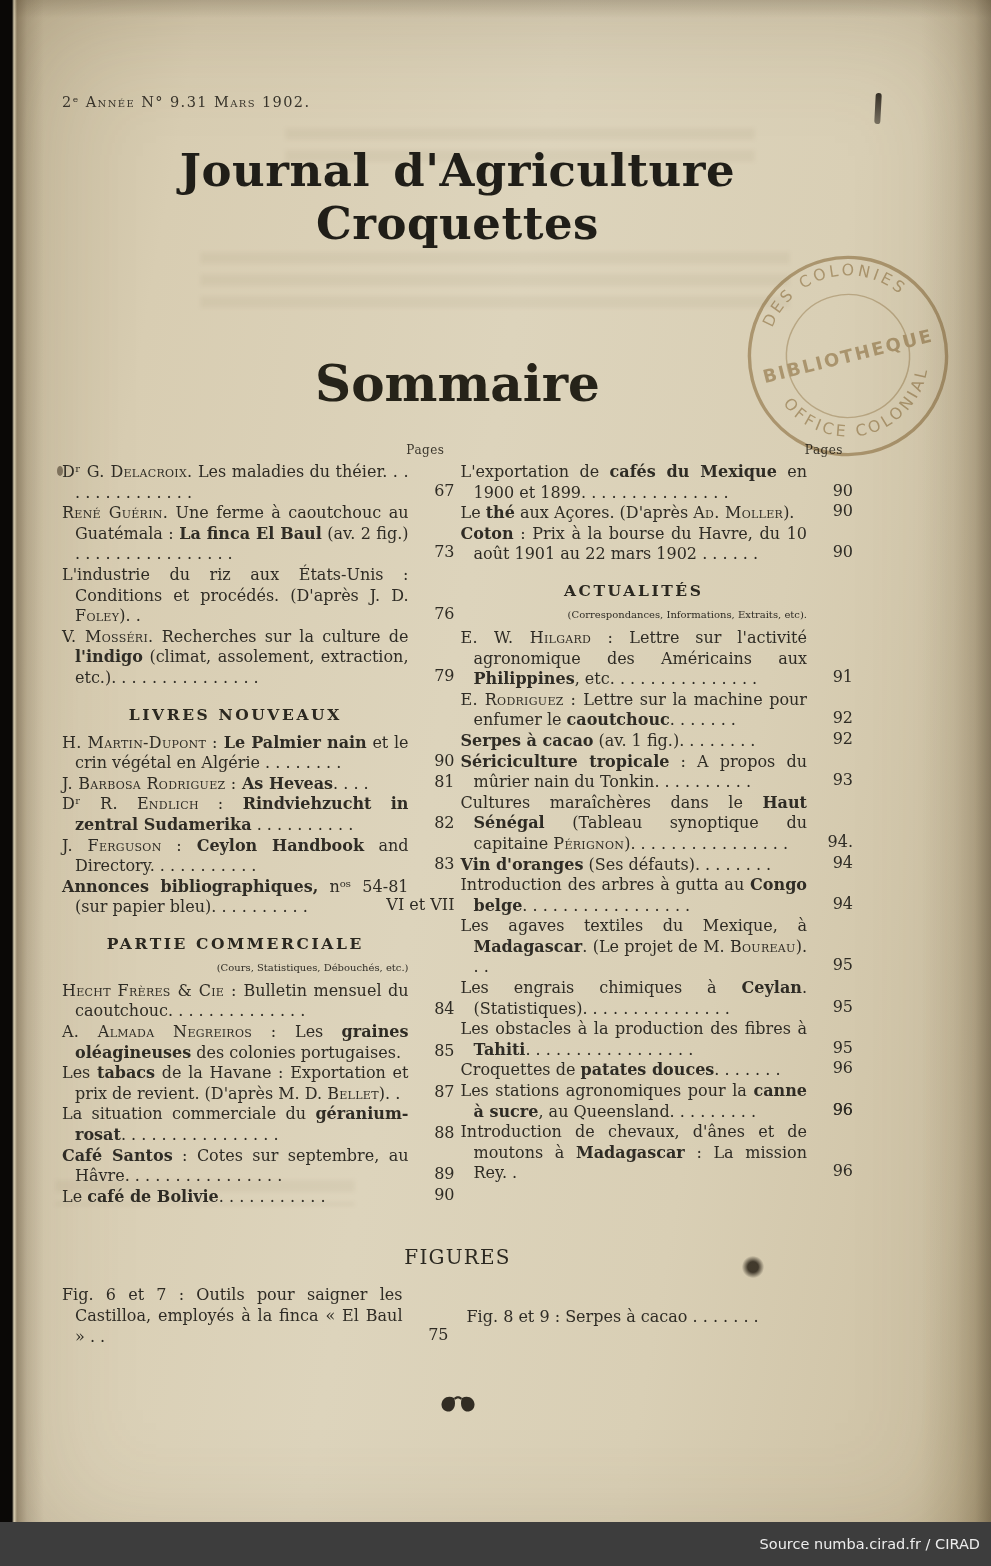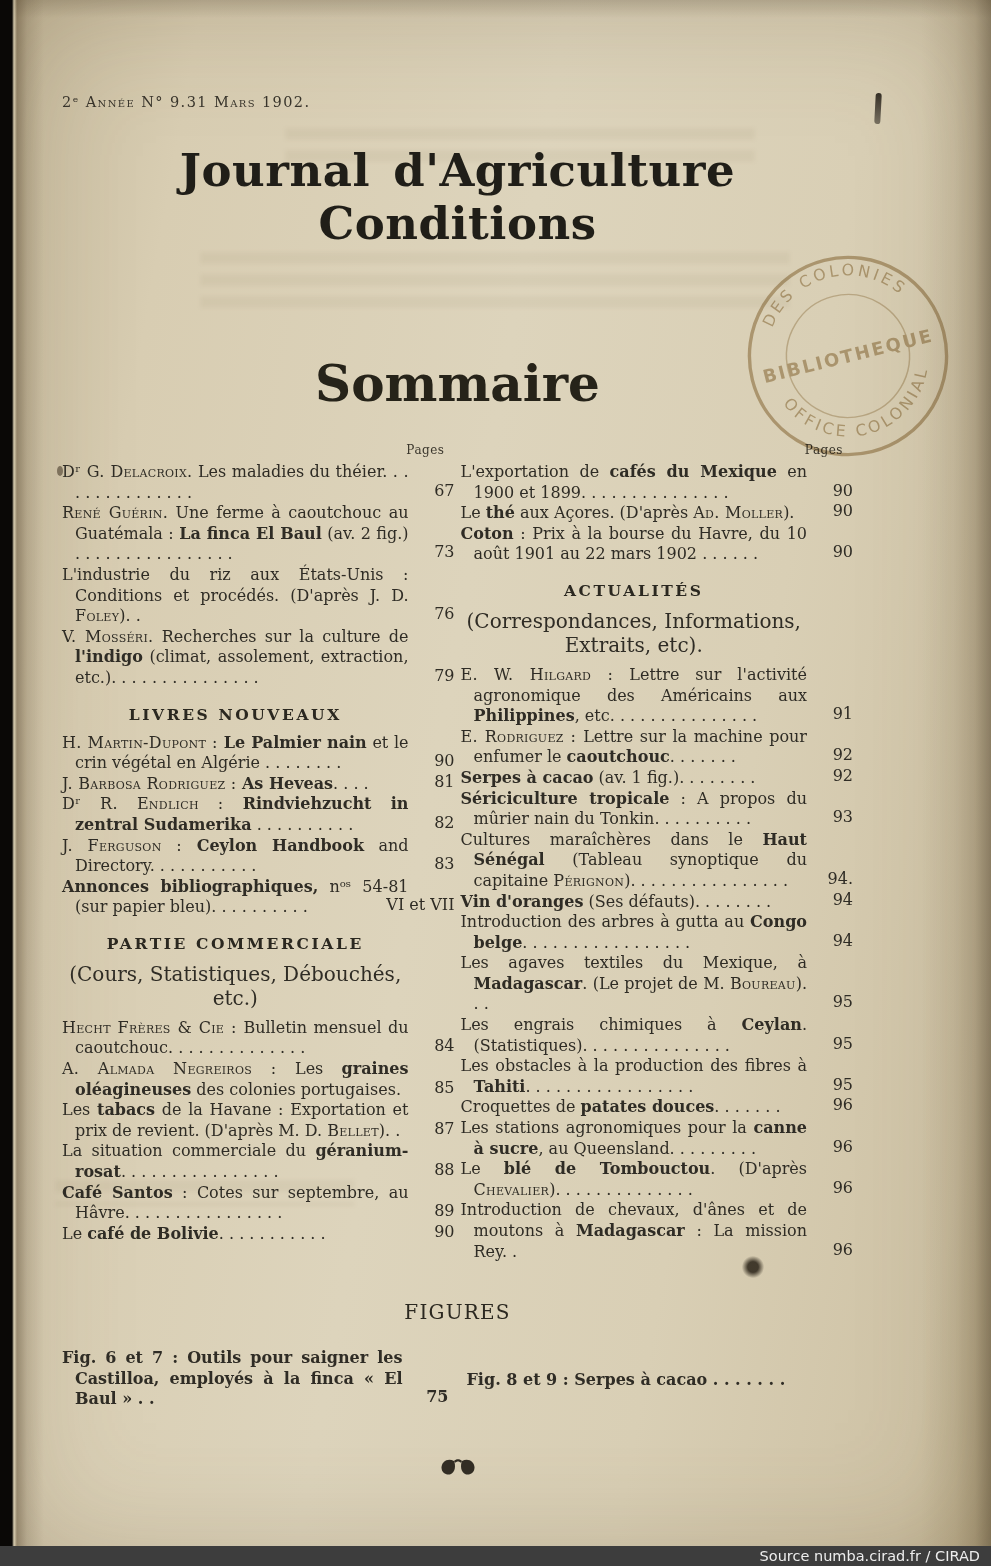--- a/index.html
+++ b/index.html
@@ -45,37 +45,37 @@
   .toc-grid{margin-top:30px;display:grid;grid-template-columns:1fr 1fr;column-gap:6px;}
   .pages-label{text-align:right;padding-right:10px;font-size:12px;letter-spacing:.5px;
     margin-bottom:5px;color:#3a362c;}
   .entry{position:relative;font-size:16px;line-height:20.6px;text-align:justify;
     padding-right:46px;padding-left:13px;text-indent:-13px;}
   .entry .b{font-weight:700;}
   .entry .sc{font-variant:small-caps;letter-spacing:.3px;}
   .pg{position:absolute;right:0;bottom:2px;text-indent:0;white-space:nowrap;}
   .section-title{text-align:center;font-weight:700;font-size:15.5px;letter-spacing:2.6px;
     margin:16px 46px 9px 0;color:#2b2820;}
-  .section-subtitle{text-align:center;font-size:20px;margin:0 46px 8px 0;}
+  .section-subtitle{text-align:right;font-size:10px;margin:0 46px 8px 0;}
 
   .figures-heading{margin-top:38px;text-align:center;font-size:20px;letter-spacing:1.2px;color:#2b2820;}
-  .figures-grid{margin-top:24px;display:grid;grid-template-columns:1fr 1fr;column-gap:18px;font-weight:bold;}
+  .figures-grid{margin-top:16px;display:grid;grid-template-columns:1fr 1fr;column-gap:18px;}
   .fig-col-right .entry{margin-top:22px;}
 
   .ornament{margin-top:46px;text-align:center;}
   .ornament svg{display:inline-block;}
 
   .stamp-wrap{position:absolute;left:742px;top:250px;width:212px;height:212px;z-index:3;
     transform:rotate(-14deg);opacity:.55;mix-blend-mode:multiply;pointer-events:none;}
   .stamp-wrap svg{width:100%;height:100%;}
   .stamp-wrap text{fill:var(--stamp);font-family:"DejaVu Sans","Liberation Sans",sans-serif;}
   .stamp-arc{font-size:15px;letter-spacing:3px;}
   .stamp-center{font-size:17px;font-weight:700;letter-spacing:2px;}
 
-  .credit-bar{position:absolute;left:0;right:0;bottom:0;height:20px;z-index:10;
+  .credit-bar{position:absolute;left:0;right:0;bottom:0;height:44px;z-index:10;
     background:var(--credit-bar);display:flex;align-items:center;justify-content:flex-end;
     padding-right:11px;font-family:"DejaVu Sans","Liberation Sans",sans-serif;
     font-size:14.5px;color:var(--credit-text);}
 </style>
 </head>
 <body>
 
 <div class="screen">
   <div class="paper">
 
@@ -96,21 +96,21 @@
         <text class="stamp-center" x="100" y="106" text-anchor="middle">BIBLIOTHEQUE</text>
       </svg>
     </div>
 
     <div class="content">
       <div class="issue-line">
         <span>2ᵉ Année N° 9.</span>
         <span>31 Mars 1902.</span>
       </div>
 
-      <h1 class="masthead">Journal d'Agriculture Conditions</h1>
+      <h1 class="masthead">Journal d'Agriculture Croquettes</h1>
 
       <h2 class="sommaire">Sommaire</h2>
 
       <div class="toc-grid">
         <div class="toc-col">
           <div class="pages-label">Pages</div>
           <div class="col-body">
               <div class="entry"><span class="entry-text"><span class="sc">Dʳ G. Delacroix.</span><span> Les maladies du théier. . . . . . . . . . . . . . .</span></span><span class="pg">67</span></div>
               <div class="entry"><span class="entry-text"><span class="sc">René Guérin.</span><span> Une ferme à caoutchouc au Guatémala : </span><span class="b ">La finca El Baul</span><span> (av. 2 fig.) . . . . . . . . . . . . . . . .</span></span><span class="pg">73</span></div>
               <div class="entry"><span class="entry-text"><span>L'industrie du riz aux États-Unis : Conditions et procédés. (D'après J. D. </span><span class="sc">Foley</span><span>). .</span></span><span class="pg">76</span></div>
@@ -144,21 +144,21 @@
               <div class="entry"><span class="entry-text"><span class="b ">Serpes à cacao</span><span> (av. 1 fig.). . . . . . . .</span></span><span class="pg">92</span></div>
               <div class="entry"><span class="entry-text"><span class="b ">Sériciculture tropicale</span><span> : A propos du mûrier nain du Tonkin. . . . . . . . . .</span></span><span class="pg">93</span></div>
               <div class="entry"><span class="entry-text"><span>Cultures maraîchères dans le </span><span class="b ">Haut Sénégal</span><span> (Tableau synoptique du capitaine </span><span class="sc">Pérignon</span><span>). . . . . . . . . . . . . . . .</span></span><span class="pg">94.</span></div>
               <div class="entry"><span class="entry-text"><span class="b ">Vin d'oranges</span><span> (Ses défauts). . . . . . . .</span></span><span class="pg">94</span></div>
               <div class="entry"><span class="entry-text"><span>Introduction des arbres à gutta au </span><span class="b ">Congo belge</span><span>. . . . . . . . . . . . . . . . .</span></span><span class="pg">94</span></div>
               <div class="entry"><span class="entry-text"><span>Les agaves textiles du Mexique, à </span><span class="b ">Madagascar</span><span>. (Le projet de M. </span><span class="sc">Boureau</span><span>). . .</span></span><span class="pg">95</span></div>
               <div class="entry"><span class="entry-text"><span>Les engrais chimiques à </span><span class="b ">Ceylan</span><span>. (Statistiques). . . . . . . . . . . . . . .</span></span><span class="pg">95</span></div>
               <div class="entry"><span class="entry-text"><span>Les obstacles à la production des fibres à </span><span class="b ">Tahiti</span><span>. . . . . . . . . . . . . . . . .</span></span><span class="pg">95</span></div>
               <div class="entry"><span class="entry-text"><span>Croquettes de </span><span class="b ">patates douces</span><span>. . . . . . .</span></span><span class="pg">96</span></div>
               <div class="entry"><span class="entry-text"><span>Les stations agronomiques pour la </span><span class="b ">canne à sucre</span><span>, au Queensland. . . . . . . . .</span></span><span class="pg">96</span></div>
-              <div class="entry"><span class="entry-text"><span>Le </span><span class="b ">blé de Tombouctou</span><span>. (D'après </span><span class="sc">Chevalier</span><span>). . . . . . . . . . . . . .</span></span><span class="pg">96</span></div>
+              <div class="entry"><span class="pg">96</span></div>
               <div class="entry"><span class="entry-text"><span>Introduction de chevaux, d'ânes et de moutons à </span><span class="b ">Madagascar</span><span> : La mission Rey. .</span></span><span class="pg">96</span></div>
             </div>
         </div>
       </div>
 
       <div class="figures-heading">FIGURES</div>
       <div class="figures-grid">
         <div class="fig-col">
             <div class="entry"><span class="entry-text"><span>Fig. 6 et 7 : Outils pour saigner les Castilloa, employés à la finca « El Baul » . .</span></span><span class="pg">75</span></div>
           </div>

